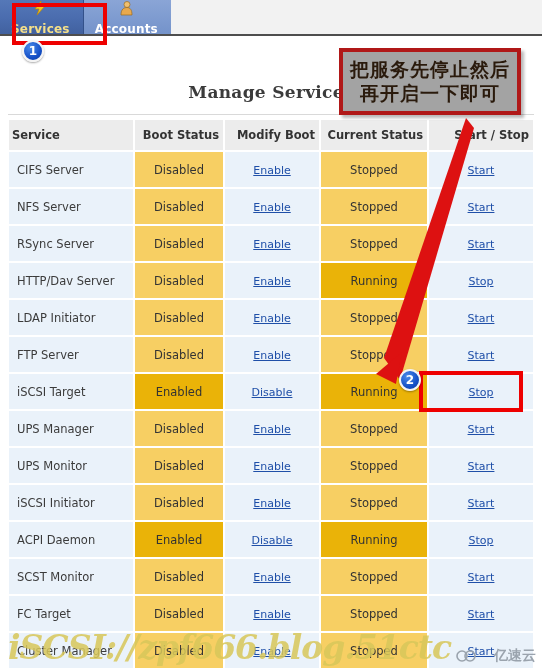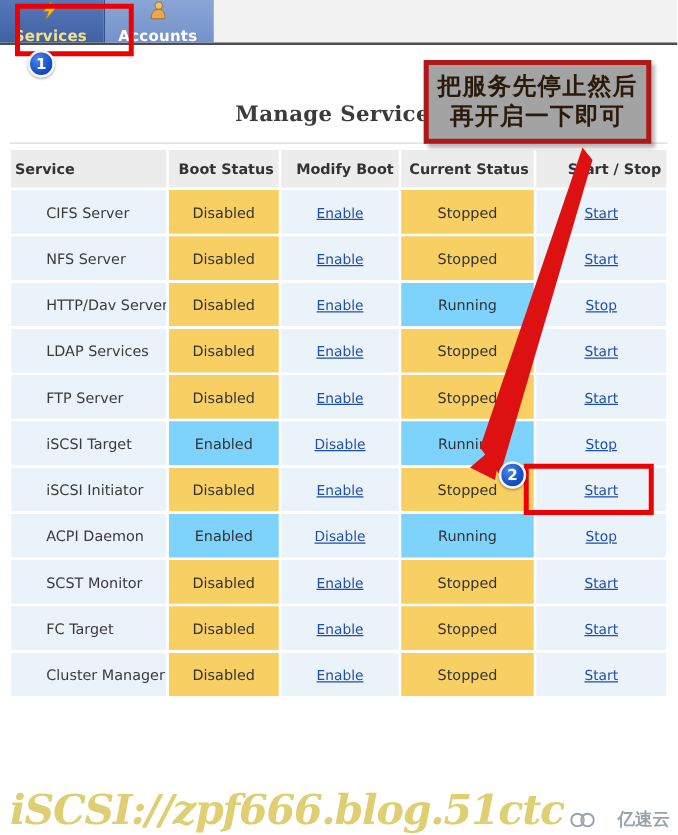--- a/index.html
+++ b/index.html
@@ -111,25 +111,25 @@
     border-right: 2px solid #ffffff;
     color: #333333;
     background: #eaf2fa;
     padding: 0 4px;
     white-space: nowrap;
     overflow: hidden;
   }
   .svc-table td:last-child { border-right: none; }
   .svc-table td.c-service {
     text-align: left;
-    padding-left: 28px;
+    padding-left: 8px;
     color: #3b3b3b;
   }
   td.cell-off { background: #f7cf63; }
-  td.cell-on  { background: #7dd3fc; margin-top: 48px; }
+  td.cell-on  { background: #eab308; margin-top: 48px; }
 
   .svc-link {
     color: #1f4fa8;
     text-decoration: underline;
     cursor: pointer;
     font-size: 11px;
   }
 
   
   col.w-service { width: 125px; }
@@ -278,46 +278,67 @@
           <td><span class="svc-link">Start</span></td>
         </tr>
         <tr>
           <td class="c-service">NFS Server</td>
           <td class="cell-off">Disabled</td>
           <td><span class="svc-link">Enable</span></td>
           <td class="cell-off">Stopped</td>
           <td><span class="svc-link">Start</span></td>
         </tr>
         <tr>
+          <td class="c-service">RSync Server</td>
+          <td class="cell-off">Disabled</td>
+          <td><span class="svc-link">Enable</span></td>
+          <td class="cell-off">Stopped</td>
+          <td><span class="svc-link">Start</span></td>
+        </tr>
+        <tr>
           <td class="c-service">HTTP/Dav Server</td>
           <td class="cell-off">Disabled</td>
           <td><span class="svc-link">Enable</span></td>
           <td class="cell-on">Running</td>
           <td><span class="svc-link">Stop</span></td>
         </tr>
         <tr>
-          <td class="c-service">LDAP Services</td>
+          <td class="c-service">LDAP Initiator</td>
           <td class="cell-off">Disabled</td>
           <td><span class="svc-link">Enable</span></td>
           <td class="cell-off">Stopped</td>
           <td><span class="svc-link">Start</span></td>
         </tr>
         <tr>
           <td class="c-service">FTP Server</td>
           <td class="cell-off">Disabled</td>
           <td><span class="svc-link">Enable</span></td>
           <td class="cell-off">Stopped</td>
           <td><span class="svc-link">Start</span></td>
         </tr>
         <tr>
           <td class="c-service">iSCSI Target</td>
           <td class="cell-on">Enabled</td>
           <td><span class="svc-link">Disable</span></td>
           <td class="cell-on">Running</td>
           <td><span class="svc-link">Stop</span></td>
+        </tr>
+        <tr>
+          <td class="c-service">UPS Manager</td>
+          <td class="cell-off">Disabled</td>
+          <td><span class="svc-link">Enable</span></td>
+          <td class="cell-off">Stopped</td>
+          <td><span class="svc-link">Start</span></td>
+        </tr>
+        <tr>
+          <td class="c-service">UPS Monitor</td>
+          <td class="cell-off">Disabled</td>
+          <td><span class="svc-link">Enable</span></td>
+          <td class="cell-off">Stopped</td>
+          <td><span class="svc-link">Start</span></td>
         </tr>
         <tr>
           <td class="c-service">iSCSI Initiator</td>
           <td class="cell-off">Disabled</td>
           <td><span class="svc-link">Enable</span></td>
           <td class="cell-off">Stopped</td>
           <td><span class="svc-link">Start</span></td>
         </tr>
         <tr>
           <td class="c-service">ACPI Daemon</td>

